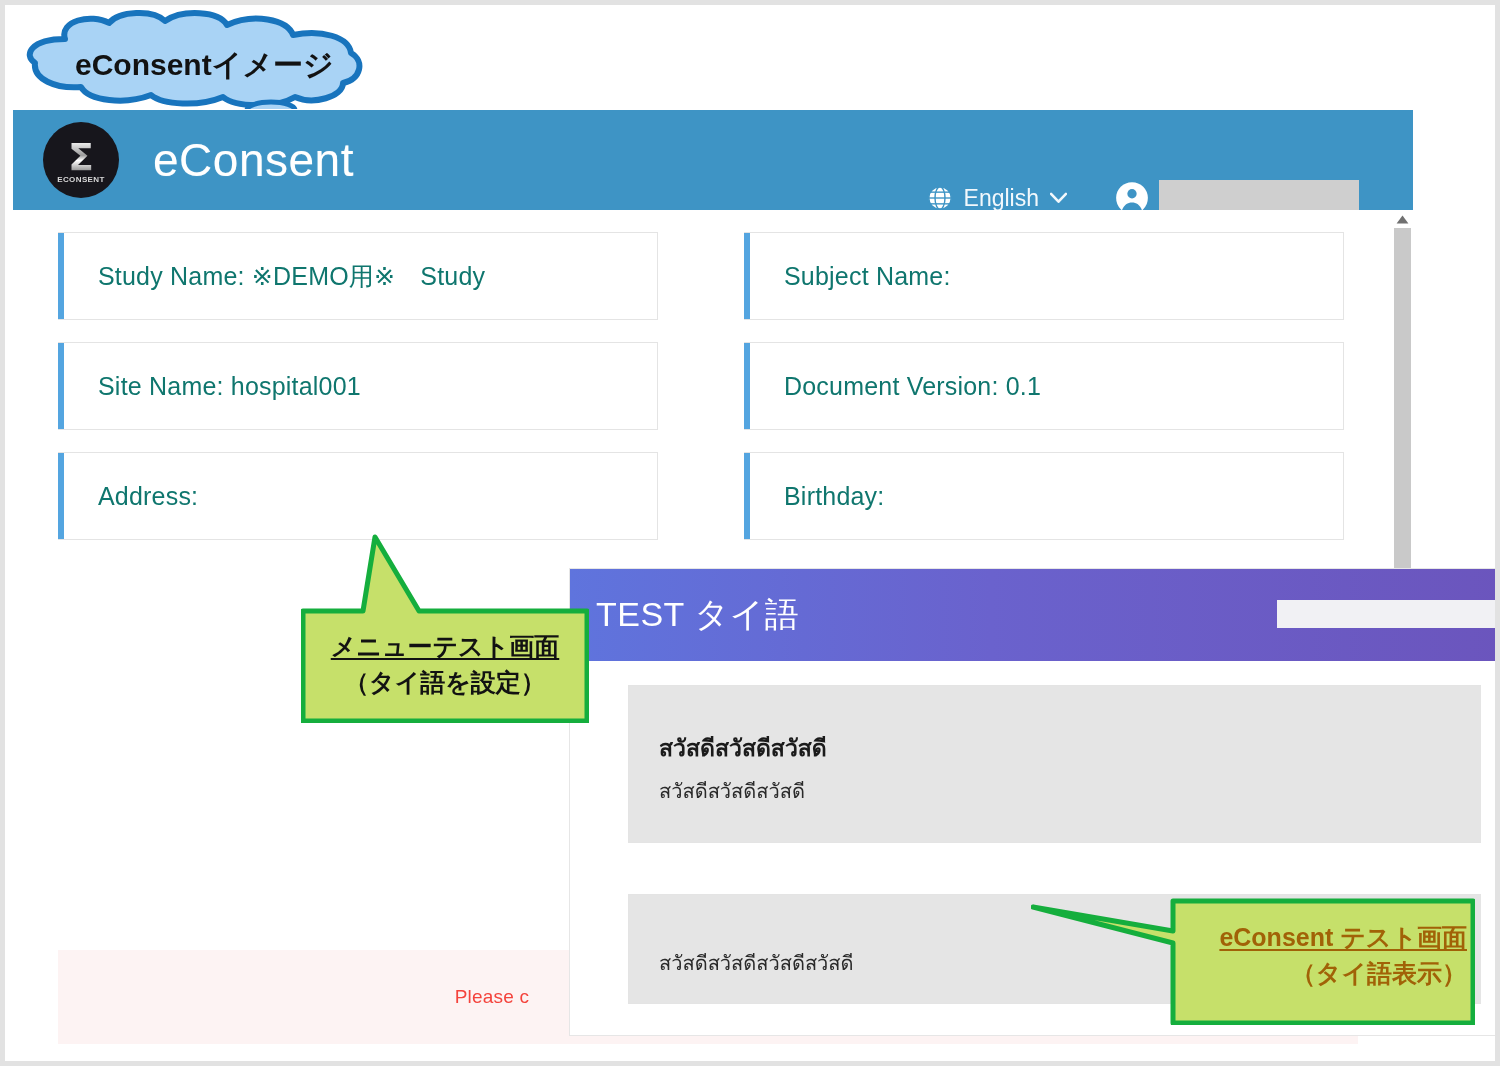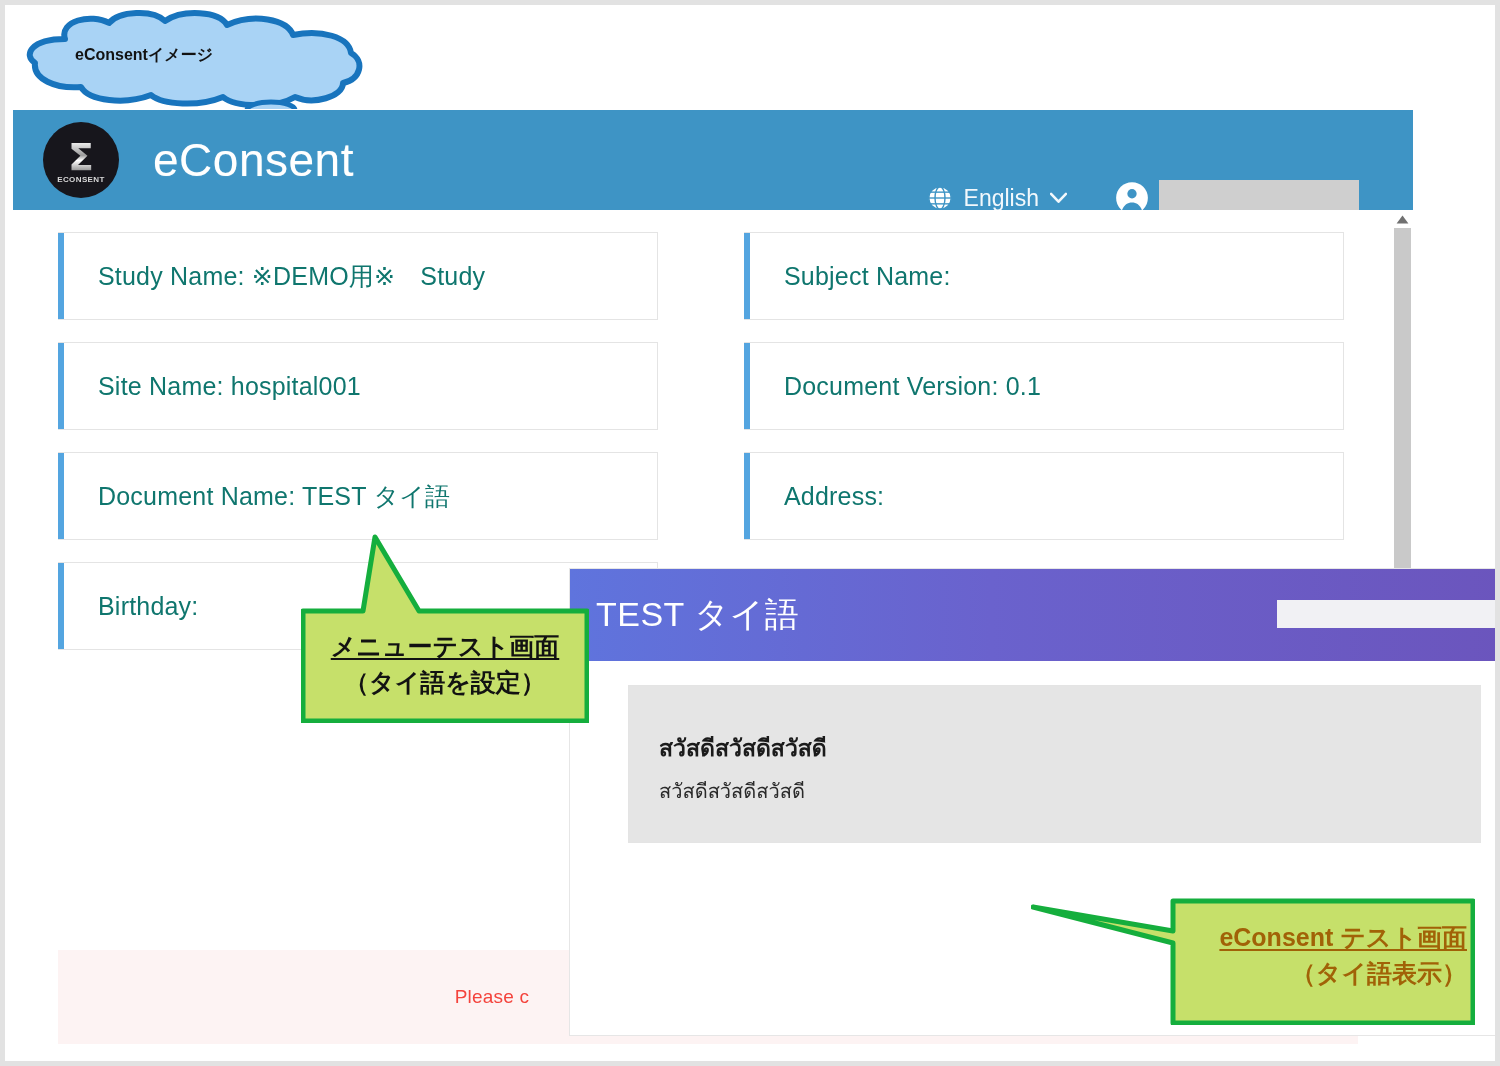--- a/index.html
+++ b/index.html
@@ -28,21 +28,21 @@
     top: 4px;
     width: 370px;
     height: 100px;
     z-index: 40;
   }
   #cloud-callout svg { display: block; width: 370px; height: 100px; }
   #cloud-label {
     position: absolute;
     left: 62px;
     top: 36px;
-    font-size: 16px;
+    font-size: 30px;
     font-weight: bold;
     color: #121212;
     letter-spacing: 0px;
     white-space: nowrap;
   }
 
   
   #app-window {
     position: absolute;
     left: 8px;
@@ -390,23 +390,20 @@
         <div class="info-card">
           <span class="label">Subject Name:</span>
         </div>
         <div class="info-card">
           <span class="label">Site Name: hospital001</span>
         </div>
         <div class="info-card">
           <span class="label">Document Version: 0.1</span>
         </div>
         <div class="info-card">
-          <span class="label">Document Name: TEST タイ語</span>
-        </div>
-        <div class="info-card">
           <span class="label">Address:</span>
         </div>
         <div class="info-card">
           <span class="label">Birthday:</span>
         </div>
       </div>
 
       <div id="alert-strip">
         <span id="alert-text">Please c</span>
       </div>
@@ -427,20 +424,23 @@
 
     <div id="dialog-header">
       <div id="dialog-title">TEST タイ語</div>
       <div id="dialog-header-redacted"></div>
     </div>
 
     <div id="dialog-body">
       <div class="doc-panel" id="doc-panel-1">
         <div class="thai-heading">สวัสดีสวัสดีสวัสดี</div>
         <div class="thai-body">สวัสดีสวัสดีสวัสดี</div>
+      </div>
+      <div class="doc-panel" id="doc-panel-2">
+        <div class="thai-body">สวัสดีสวัสดีสวัสดีสวัสดี</div>
       </div>
     </div>
 
   </div>
 
   <div id="cloud-callout">
     <svg viewBox="0 0 370 100" aria-hidden="true">
       <g fill="#a9d3f5" stroke="#1874bd" stroke-width="6" stroke-linejoin="round">
         <path d="M52,30
                  C46,12 78,4 96,14

